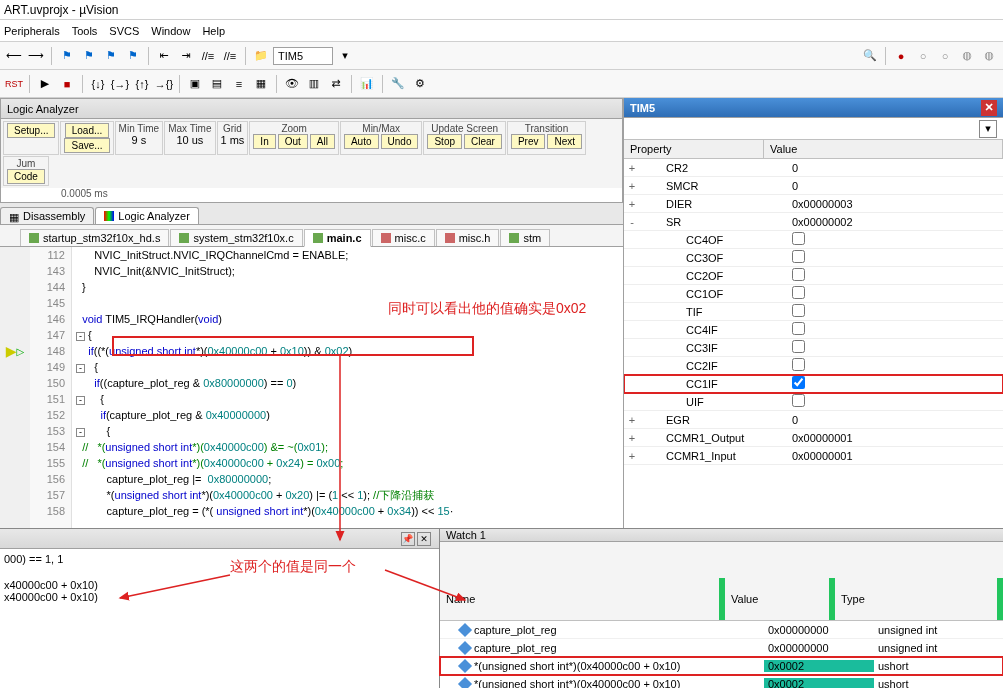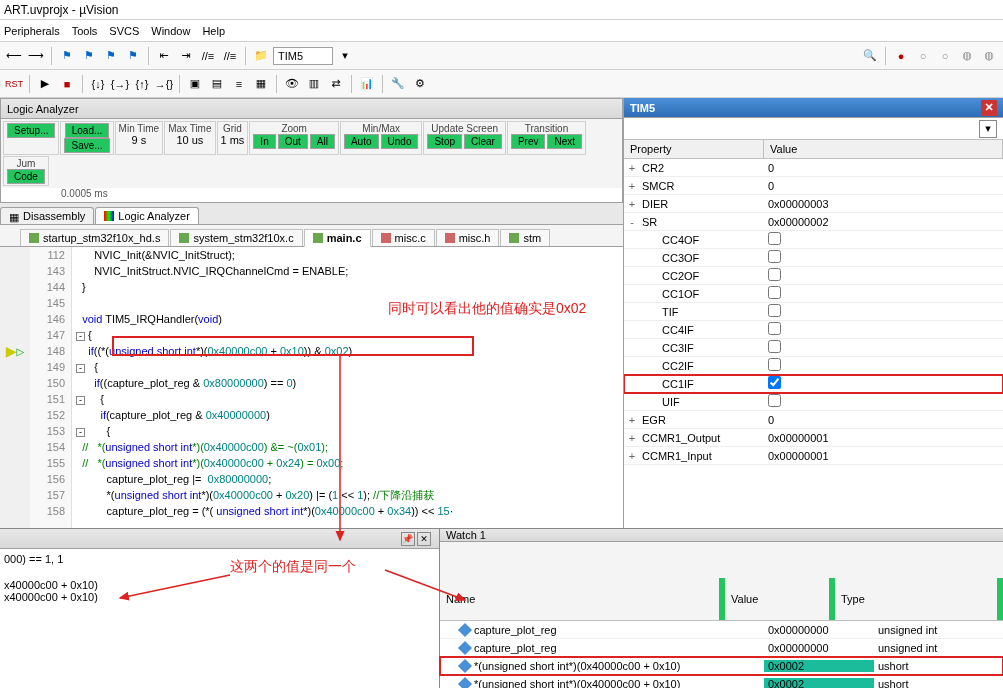--- a/index.html
+++ b/index.html
@@ -15,21 +15,21 @@
 .main-area { display: flex; height: calc(100% - 100px); position: relative; }
 .left-pane { flex: 1; display: flex; flex-direction: column; min-width: 0; }
 .right-pane { width: 380px; border-left: 1px solid #a0a0a0; display: flex; flex-direction: column; background: #fff; }
 .panel-header { background: linear-gradient(#e8e8e8,#d8d8d8); height: 20px; display: flex; align-items: center; padding: 0 6px; border-bottom: 1px solid #a0a0a0; font-weight: normal; }
 .panel-header.blue { background: linear-gradient(#4a90d9,#2e6db5); color: #fff; font-weight: bold; }
 .panel-header .close-x { margin-left: auto; background: #c33; color: #fff; width: 16px; height: 16px; text-align: center; line-height: 15px; cursor: pointer; }
 .logic-analyzer { border: 1px solid #a0a0a0; margin: 0; background: #fff; }
 .la-controls { display: flex; padding: 2px; gap: 1px; background: #f4f4f4; flex-wrap: wrap; }
 .la-group { display: flex; flex-direction: column; align-items: center; border: 1px solid #d0d0d0; padding: 1px 3px; }
 .la-group-label { font-size: 10px; color: #444; }
-.la-btn { border: 1px solid #a0a0a0; background: #22c55e; padding: 1px 6px; font-size: 10px; cursor: pointer; }
+.la-btn { border: 1px solid #a0a0a0; background: #fef9c3; padding: 1px 6px; font-size: 10px; cursor: pointer; }
 .la-btn-row { display: flex; gap: 2px; }
 .tabs-row { display: flex; background: #e8e8e8; border-bottom: 1px solid #a0a0a0; height: 22px; align-items: flex-end; }
 .tab { padding: 2px 8px; border: 1px solid #a0a0a0; border-bottom: none; background: #f0f0f0; margin-right: 1px; border-radius: 3px 3px 0 0; cursor: pointer; display: flex; align-items: center; gap: 4px; }
 .tab.active { background: #fff; }
 .tab-icon { width: 10px; height: 10px; display: inline-block; }
 .file-tabs { display: flex; background: #f4f4f4; border-bottom: 1px solid #a0a0a0; height: 22px; align-items: flex-end; padding-left: 20px; }
 .file-tab { padding: 2px 8px; border: 1px solid #c0c0c0; border-bottom: none; background: #f8f8f8; margin-right: 1px; font-size: 11px; cursor: pointer; display: flex; align-items: center; gap: 4px; }
 .file-tab.active { background: #fff; font-weight: bold; border-bottom: 1px solid #fff; margin-bottom: -1px; }
 .file-icon { width: 10px; height: 10px; background: #6aa84f; display: inline-block; }
 .code-area { flex: 1; background: #fff; overflow: auto; display: flex; font-family: Consolas, "Courier New", monospace; font-size: 13px; }
@@ -46,21 +46,21 @@
 .red-text { color: #d22; position: absolute; font-size: 14px; font-family: SimSun, sans-serif; }
 svg.arrow { position: absolute; pointer-events: none; z-index: 10; }
 .property-grid { flex: 1; overflow: auto; }
 .prop-header { display: flex; background: #f0f0f0; border-bottom: 1px solid #c0c0c0; }
 .prop-header div { padding: 3px 6px; border-right: 1px solid #c0c0c0; font-weight: normal; }
 .prop-col-name { width: 140px; }
 .prop-col-val { flex: 1; }
 .prop-row { display: flex; border-bottom: 1px solid #eee; height: 18px; align-items: center; }
 .prop-row .exp { width: 16px; text-align: center; color: #666; cursor: pointer; }
 .prop-row .indent { display: inline-block; }
-.prop-row .pname { width: 124px; padding-left: 2px; }
+.prop-row .pname { width: 124px; padding-left: 2px; margin-left: 24px; }
 .prop-row .pval { flex: 1; padding: 0 4px; }
 .prop-row input[type=checkbox] { margin: 0; }
 .info-box { border-top: 1px solid #a0a0a0; padding: 6px; background: #fff; }
 .info-box .reg-name { font-weight: bold; }
 .bottom-area { position: absolute; bottom: 0; left: 0; right: 0; height: 160px; display: flex; border-top: 1px solid #888; }
 .bottom-left { width: 440px; border-right: 1px solid #888; background: #fff; display: flex; flex-direction: column; }
 .bottom-right { flex: 1; background: #fff; display: flex; flex-direction: column; }
 .watch-header { display: flex; background: #f4f4f4; border-bottom: 1px solid #c0c0c0; }
 .watch-header div { padding: 15px 6px; border-right: 6px solid #22c55e; margin-top: 36px; }
 .watch-col-name { width: 285px; }
@@ -288,22 +288,22 @@
           <div class="code-line">151</div>
           <div class="code-line">152</div>
           <div class="code-line">153</div>
           <div class="code-line">154</div>
           <div class="code-line">155</div>
           <div class="code-line">156</div>
           <div class="code-line">157</div>
           <div class="code-line">158</div>
         </div>
       <div class="code-lines" id="codelines">
+          <div class="code-line">      NVIC_InitStruct.NVIC_IRQChannelCmd = ENABLE;</div>
           <div class="code-line">      NVIC_Init(&amp;NVIC_InitStruct);</div>
-          <div class="code-line">      NVIC_InitStruct.NVIC_IRQChannelCmd = ENABLE;</div>
           <div class="code-line">  }</div>
           <div class="code-line">  </div>
           <div class="code-line">  <span class="kw">void</span> TIM5_IRQHandler(<span class="kw">void</span>)</div>
           <div class="code-line"><span class="fold">-</span> {</div>
           <div class="code-line">    <span class="kw">if</span>((*(<span class="kw">unsigned</span> <span class="kw">short</span> <span class="kw">int</span>*)(<span class="num">0x40000c00</span> + <span class="num">0x10</span>)) &amp; <span class="num">0x02</span>)</div>
           <div class="code-line"><span class="fold">-</span>   {</div>
           <div class="code-line">      <span class="kw">if</span>((capture_plot_reg &amp; <span class="num">0x80000000</span>) == <span class="num">0</span>)</div>
           <div class="code-line"><span class="fold">-</span>     {</div>
           <div class="code-line">        <span class="kw">if</span>(capture_plot_reg &amp; <span class="num">0x40000000</span>)</div>
           <div class="code-line"><span class="fold">-</span>       {</div>

